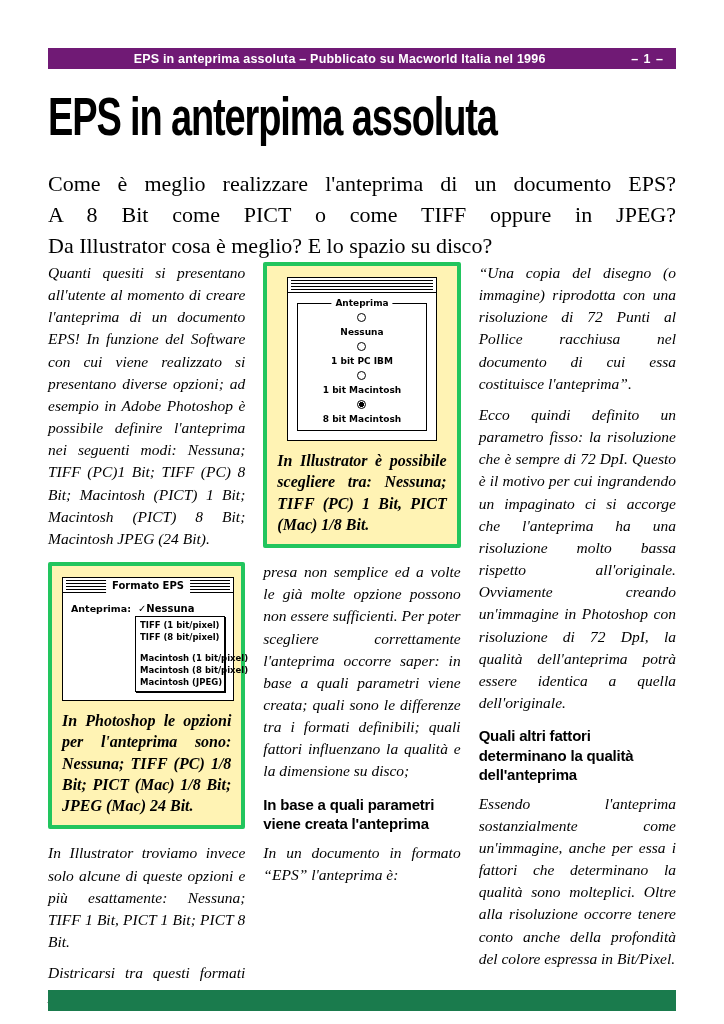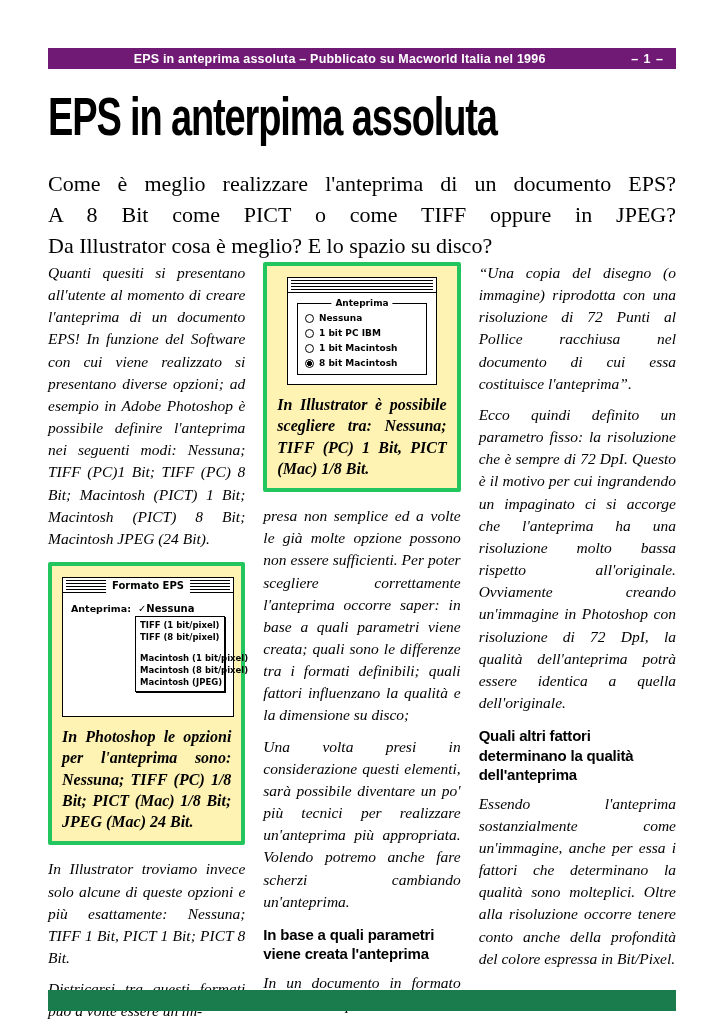--- a/index.html
+++ b/index.html
@@ -72,27 +72,27 @@
     background:#fff; padding:0 6px; font-weight:bold; font-size:10px; line-height:15px; white-space:nowrap;
   }
 
   .win-anteprima { width:150px; }
   .win-anteprima .winbody { padding:10px 9px 9px; }
   .groupbox { border:1px solid #000; position:relative; padding:9px 7px 5px; }
   .group-label {
     position:absolute; top:-6px; left:50%; transform:translateX(-50%);
     background:#fff; padding:0 4px; font-weight:bold; font-size:9px; white-space:nowrap;
   }
-  .radio-row { display:flex; align-items:center; gap:5px; font-size:9px; font-weight:bold; margin:0 0 5px; }
+  .radio-row { display:flex; align-items:center; gap:5px; font-size:9px; font-weight:bold; margin:0 0 5px;flex-direction:column; }
   .radio-row:last-child { margin-bottom:1px; }
   .radio { width:9px; height:9px; border:1px solid #000; border-radius:50%; flex:none; background:#fff; }
   .radio.selected { background:radial-gradient(circle, #000 0 55%, #fff 56%); }
 
   .win-formato { width:172px; }
-  .win-formato .winbody { padding:9px 8px 24px; }
+  .win-formato .winbody { padding:9px 8px 8px; }
   .popup-row { display:flex; align-items:flex-start; }
   .popup-label { font-weight:bold; font-size:9.5px; margin:1px 4px 0 0; white-space:nowrap; }
   .popup-menu-area { flex:1; min-width:0; }
   .menu-selected { font-weight:bold; font-size:10px; padding:1px 3px 2px; white-space:nowrap; }
   .menu-box { border:1px solid #000; box-shadow:1px 1px 0 #000; background:#fff; padding:2px 0 3px; }
   .menu-item { font-weight:bold; font-size:8.5px; padding:1px 4px; white-space:nowrap; }
   .menu-sep { height:9px; }
 </style>
 </head>
 <body>
@@ -172,21 +172,20 @@
                 <span class="radio selected"></span>
                 <span>8 bit Macintosh</span>
               </div>
             </div>
           </div>
         </div>
         <figcaption class="caption">In Illustrator è possibile scegliere tra: Nessuna; TIFF (PC) 1 Bit, PICT (Mac) 1/8 Bit.</figcaption>
       </figure>
 
       <p class="body">presa non semplice ed a volte le già molte opzione possono non essere sufficienti. Per poter scegliere correttamente l'anteprima occorre saper: in base a quali parametri viene creata; quali sono le differenze tra i formati definibili; quali fattori influenzano la qualità e la dimensione su disco;</p>
-      <p class="body">Una volta presi in considerazione questi elementi, sarà possibile diventare un po' più tecnici per realizzare un'anteprima più appropriata. Volendo potremo anche fare scherzi cambiando un'anteprima.</p>
       <h3 class="col-heading">In base a quali parametri viene creata l'anteprima</h3>
       <p class="body">In un documento in formato “EPS” l'anteprima è:</p>
     </div>
 
     <div class="col">
       <p class="body">“Una copia del disegno (o immagine) riprodotta con una risoluzione di 72 Punti al Pollice racchiusa nel documento di cui essa costituisce l'anteprima”.</p>
       <p class="body">Ecco quindi definito un parametro fisso: la risoluzione che è sempre di 72 DpI. Questo è il motivo per cui ingrandendo un impaginato ci si accorge che l'anteprima ha una risoluzione molto bassa rispetto all'originale. Ovviamente creando un'immagine in Photoshop con risoluzione di 72 DpI, la qualità dell'anteprima potrà essere identica a quella dell'originale.</p>
       <h3 class="col-heading">Quali altri fattori determinano la qualità dell'anteprima</h3>
       <p class="body">Essendo l'anteprima sostanzialmente come un'immagine, anche per essa i fattori che determinano la qualità sono molteplici. Oltre alla risoluzione occorre tenere conto anche della profondità del colore espressa in Bit/Pixel.</p>
     </div>

